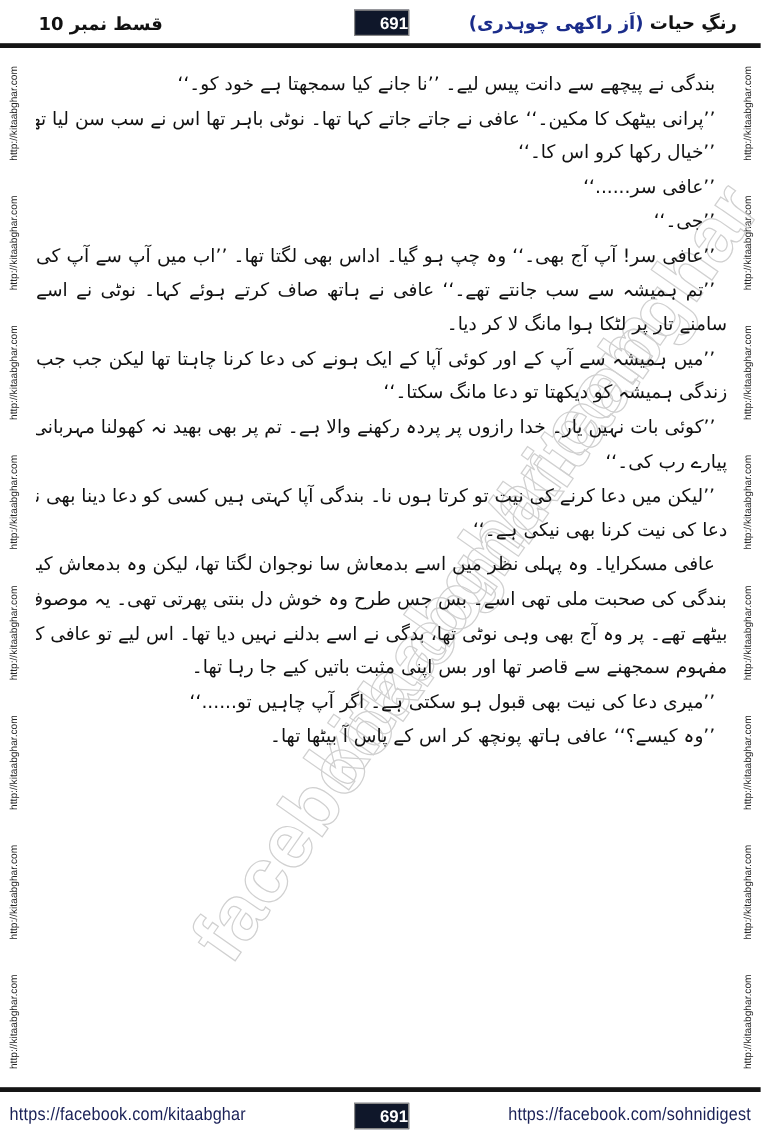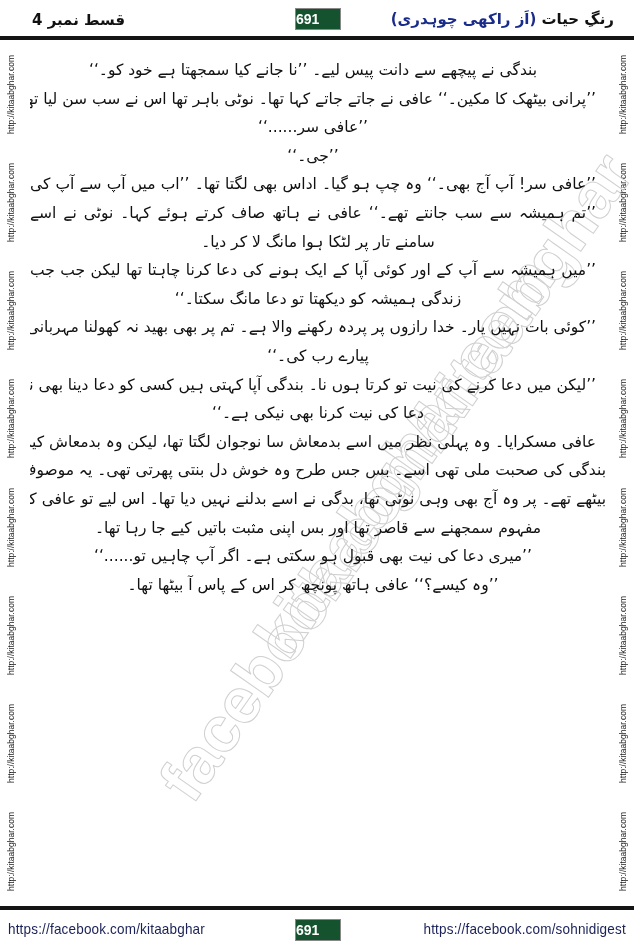--- a/index.html
+++ b/index.html
@@ -27,27 +27,27 @@
       font-family: "DejaVu Sans", sans-serif;
       font-size: 15px;
       font-weight: bold;
       direction: rtl;
       color: #111;
     }
     .page-box {
       position: absolute;
       left: 295px; top: 8px;
       width: 44px; height: 20px;
-      background: #14532d;
+      background: #0f172a;
       color: #fff;
       font-family: "Liberation Sans", sans-serif;
       font-weight: bold;
       font-size: 14px;
       line-height: 20px;
-      text-align: left;
+      text-align: right;
       border: 1px solid #888;
     }
     .title {
       position: absolute;
       right: 20px; top: 10px;
       font-size: 15px;
       direction: rtl;
       font-weight: bold;
       color: #111;
     }
@@ -115,21 +115,21 @@
       left: 30px; top: 56px;
       width: 576px;
       direction: rtl;
     }
     .line {
       height: 28.6px;
       line-height: 28.6px;
       font-family: "DejaVu Sans", sans-serif;
       font-size: 15.5px;
       white-space: nowrap;
-      text-align: center;
+      text-align: right;
       overflow: hidden;
       color: #111;
     }
     .line.indent { padding-right: 10px; }
     .line.full { text-align: justify; text-align-last: justify; }
     
     .footer {
       position: absolute;
       left: 0; top: 910px;
       width: 634px; height: 50px;
@@ -148,21 +148,21 @@
     .footer-link.right { right: 8px; transform-origin: right center; }
     .footer .page-box {
       left: 295px; top: 9px;
       width: 44px; height: 20px;
     }
   </style>
 </head>
 <body>
 
 <div class="header">
-  <div class="episode">قسط نمبر 4</div>
+  <div class="episode">قسط نمبر 10</div>
   <div class="page-box">691</div>
   <div class="title">
     <span>رنگِ حیات</span>
     <span class="author">(اَز راکھی چوہدری)</span>
   </div>
 </div>
 <div class="rule-top"></div>
 
 <div class="side left">
   <div class="side-inner">
@@ -190,20 +190,21 @@
 </div>
 
 <div class="watermark">
   <span style="left:-120px; top:190px;">facebook.com/kitaabghar</span>
   <span style="left:40px; top:170px;">kitaabghar.com</span>
 </div>
 
 <div class="content">
   <div class="line indent">بندگی نے پیچھے سے دانت پیس لیے۔ ’’نا جانے کیا سمجھتا ہے خود کو۔‘‘</div>
   <div class="line indent">’’پرانی بیٹھک کا مکین۔‘‘ عافی نے جاتے جاتے کہا تھا۔ نوٹی باہر تھا اس نے سب سن لیا تھا۔</div>
+  <div class="line indent">’’خیال رکھا کرو اس کا۔‘‘</div>
   <div class="line indent">’’عافی سر......‘‘</div>
   <div class="line indent">’’جی۔‘‘</div>
   <div class="line indent full">’’عافی سر! آپ آج بھی۔‘‘ وہ چپ ہو گیا۔ اداس بھی لگتا تھا۔ ’’اب میں آپ سے آپ کی</div>
   <div class="line indent full">’’تم ہمیشہ سے سب جانتے تھے۔‘‘ عافی نے ہاتھ صاف کرتے ہوئے کہا۔ نوٹی نے اسے</div>
   <div class="line">سامنے تار پر لٹکا ہوا مانگ لا کر دیا۔</div>
   <div class="line indent full">’’میں ہمیشہ سے آپ کے اور کوئی آپا کے ایک ہونے کی دعا کرنا چاہتا تھا لیکن جب جب</div>
   <div class="line">زندگی ہمیشہ کو دیکھتا تو دعا مانگ سکتا۔‘‘</div>
   <div class="line indent full">’’کوئی بات نہیں یار۔ خدا رازوں پر پردہ رکھنے والا ہے۔ تم پر بھی بھید نہ کھولنا مہربانی ہے</div>
   <div class="line">پیارے رب کی۔‘‘</div>
   <div class="line indent full">’’لیکن میں دعا کرنے کی نیت تو کرتا ہوں نا۔ بندگی آپا کہتی ہیں کسی کو دعا دینا بھی نیکی ہے اور</div>

